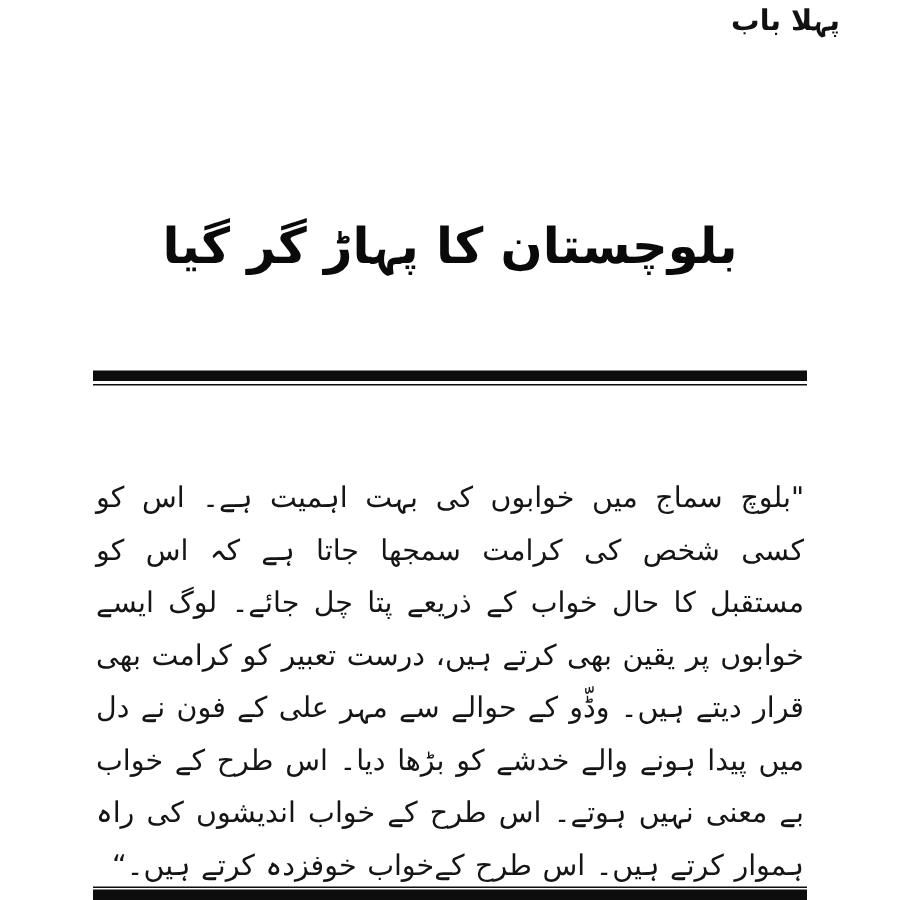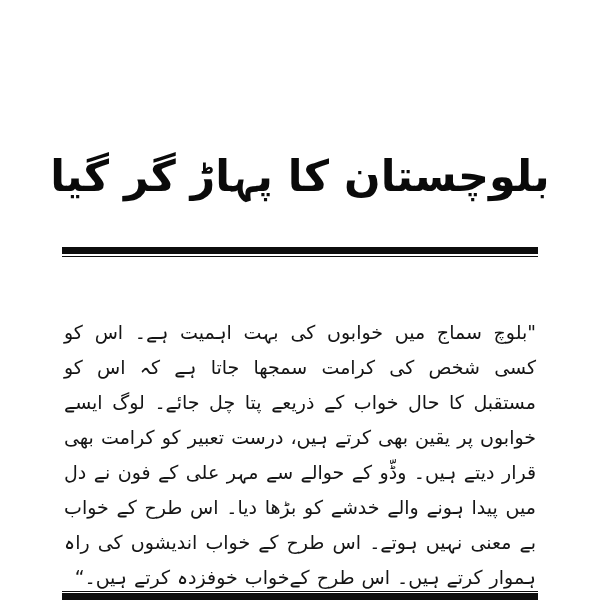--- a/index.html
+++ b/index.html
@@ -29,21 +29,21 @@
     direction: rtl;
     white-space: nowrap;
     color: #111111;
   }
   .page-title {
     position: absolute;
     top: 122px;
     left: 0;
     right: 0;
     text-align: center;
-    font-size: 43px;
+    font-size: 33px;
     font-weight: bold;
     direction: rtl;
     white-space: nowrap;
     color: #0a0a0a;
     letter-spacing: 1px;
   }
   .divider {
     position: absolute;
     left: 62px;
     width: 476px;
@@ -90,20 +90,21 @@
     line-height: 35px;
     color: #151515;
     word-spacing: 1px;
   }
 </style>
 </head>
 <body>
 
 <div class="page">
 
+  <div class="chapter-header">پہلا باب</div>
 
   <h1 class="page-title">بلوچستان کا پہاڑ گر گیا</h1>
 
   <div class="divider divider-top">
     <div class="bar-thick"></div>
     <div class="bar-gap"></div>
     <div class="bar-thin"></div>
   </div>
 
   <p class="body-paragraph">"بلوچ سماج میں خوابوں کی بہت اہمیت ہے۔ اس کو کسی شخص کی کرامت سمجھا جاتا ہے کہ اس کو مستقبل کا حال خواب کے ذریعے پتا چل جائے۔ لوگ ایسے خوابوں پر یقین بھی کرتے ہیں، درست تعبیر کو کرامت بھی قرار دیتے ہیں۔ وڈّو کے حوالے سے مہر علی کے فون نے دل میں پیدا ہونے والے خدشے کو بڑھا دیا۔ اس طرح کے خواب بے معنی نہیں ہوتے۔ اس طرح کے خواب اندیشوں کی راہ ہموار کرتے ہیں۔ اس طرح کےخواب خوفزدہ کرتے ہیں۔“</p>

